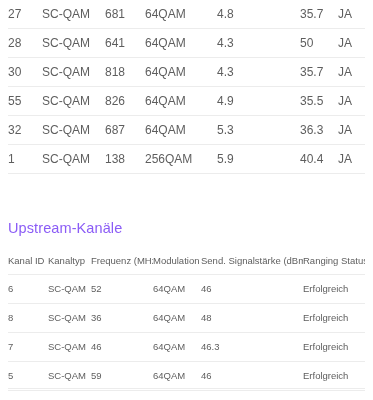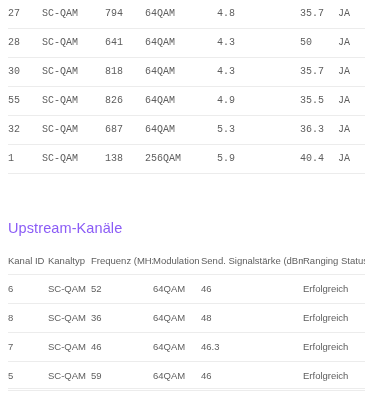--- a/index.html
+++ b/index.html
@@ -39,26 +39,25 @@
     white-space: nowrap;
     overflow: hidden;
     font-weight: normal;
   }
 
   
   .table-downstream-cont tr {
     height: 28px;
   }
   .table-downstream-cont td {
-    font-size: 10px;
+    font-size: 12px;
     color: #5e5e5e;
     border-bottom: 1px solid #ececec;
     line-height: 28px;
     height: 28px;
-    font-family: Liberation Mono, monospace;
   }
   .table-downstream-cont tr:last-child td {
     border-bottom: 1px solid #ececec;
   }
 
   
   .dc1 { width: 34px; }
   .dc2 { width: 63px; }
   .dc3 { width: 40px; }
   .dc4 { width: 72px; }
@@ -137,21 +136,21 @@
         <col class="dc4">
       <col class="dc5">
         <col class="dc6">
         <col class="dc7">
     </colgroup>
     <tbody>
 
       <tr>
         <td>27</td>
         <td>SC-QAM</td>
-        <td>794</td>
+        <td>681</td>
         <td>64QAM</td>
         <td>4.8</td>
         <td>35.7</td>
         <td>JA</td>
       </tr>
 
       <tr>
         <td>28</td>
         <td>SC-QAM</td>
         <td>641</td>

